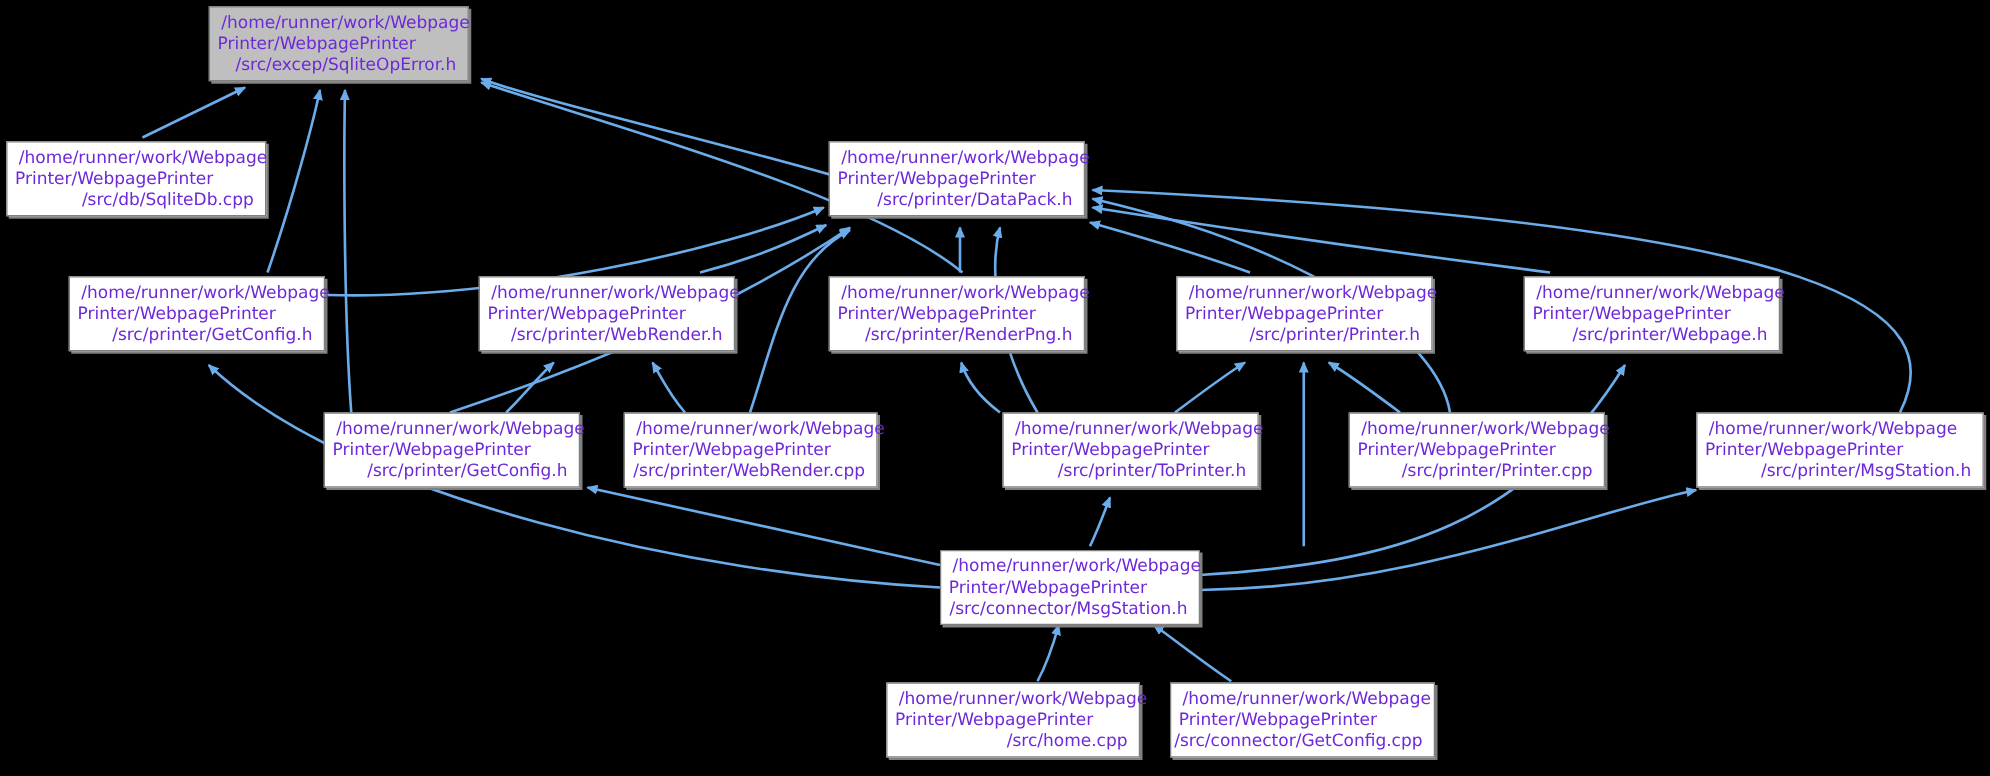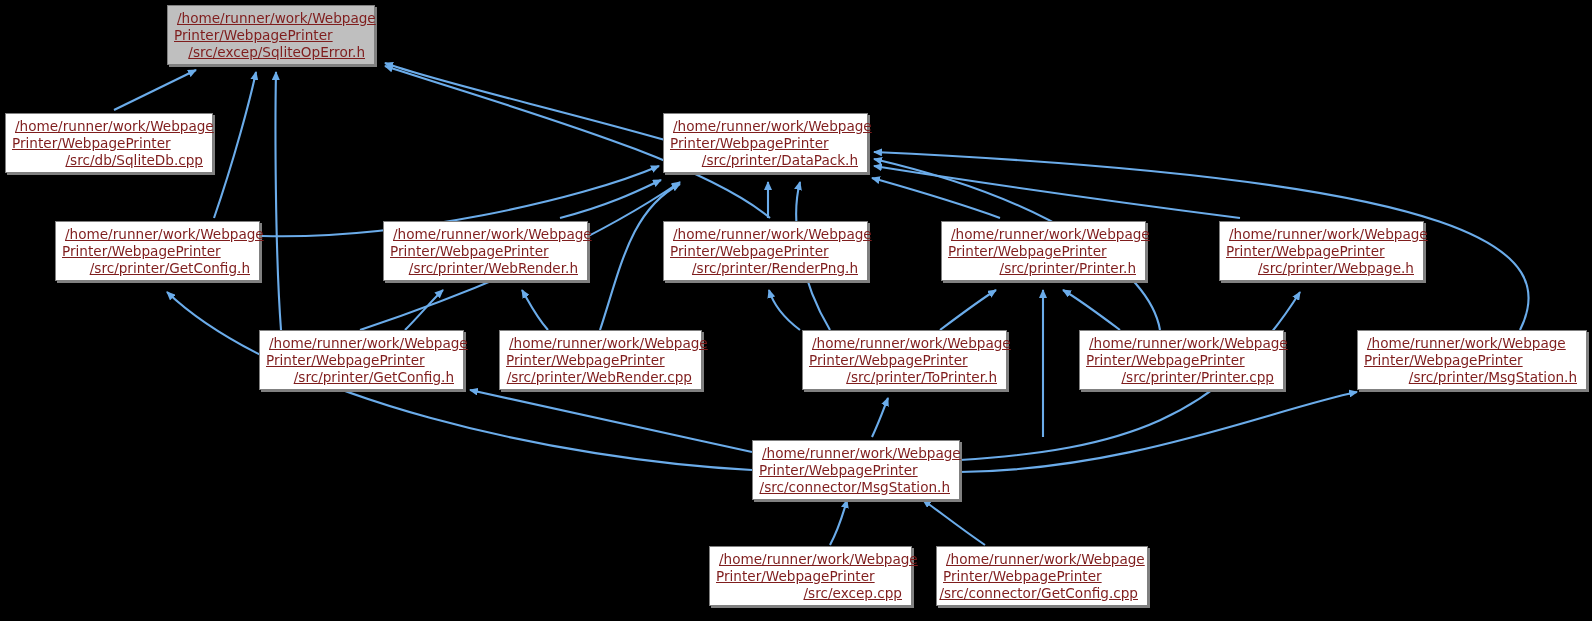--- a/index.html
+++ b/index.html
@@ -14,26 +14,25 @@
   .node{
     position:absolute;
     box-sizing:border-box;
     background:#ffffff;
     border:1px solid #808080;
     box-shadow:2px 2px 0 0 #808080;
     display:flex;
     flex-direction:column;
     align-items:center;
     justify-content:center;
-    color:#7f1d1d;
+    color:#6d28d9;
     font-size:13.6px;
     line-height:17px;
     white-space:nowrap;
     z-index:5;
-    text-decoration:underline;
   }
   .node.root{background:#bfbfbf;}
   .node .ln{display:block;}
   .node .ln1{align-self:flex-start;padding-left:9px;}
   .node .ln2{align-self:flex-start;padding-left:6px;}
   .node .ln3{align-self:flex-end;padding-right:9px;}
 </style>
 </head>
 <body>
 
@@ -168,21 +167,21 @@
 
   <div class="node" style="left:752px;top:440px;width:208px;height:60px;">
     <span class="ln ln1">/home/runner/work/Webpage</span>
     <span class="ln ln2">Printer/WebpagePrinter</span>
     <span class="ln ln3">/src/connector/MsgStation.h</span>
   </div>
 
   <div class="node" style="left:709px;top:546px;width:203px;height:60px;">
     <span class="ln ln1">/home/runner/work/Webpage</span>
     <span class="ln ln2">Printer/WebpagePrinter</span>
-    <span class="ln ln3">/src/excep.cpp</span>
+    <span class="ln ln3">/src/home.cpp</span>
   </div>
 
   <div class="node" style="left:936px;top:546px;width:212px;height:60px;">
     <span class="ln ln1">/home/runner/work/Webpage</span>
     <span class="ln ln2">Printer/WebpagePrinter</span>
     <span class="ln ln3">/src/connector/GetConfig.cpp</span>
   </div>
 
 </div>
 

